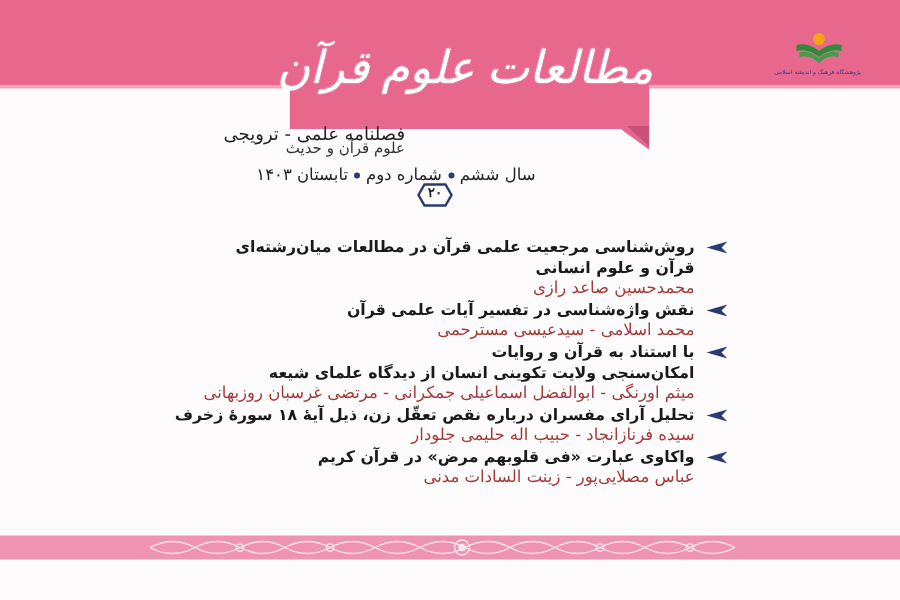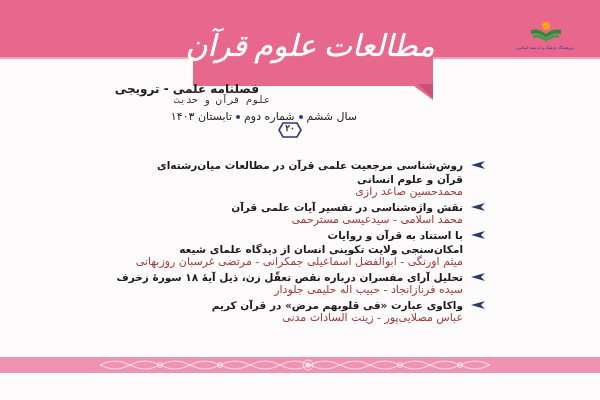--- a/index.html
+++ b/index.html
@@ -9,29 +9,29 @@
     .top-band { position: absolute; left: 0; top: 0; width: 600px; height: 57px; background: #e8678d; }
     .top-band-edge { position: absolute; left: 0; top: 57px; width: 600px; height: 2px; background: #f2a3bb; }
 
     .banner { position: absolute; left: 193px; top: 0; width: 240px; height: 100px;
       background: #e8678d; clip-path: polygon(0 0, 100% 0, 100% 100%, 92% 86%, 0 86%); }
     .banner-fold { position: absolute; left: 418px; top: 84px; width: 15px; height: 14px;
       background: #c9507a; clip-path: polygon(0 0, 100% 0, 100% 100%); }
 
     .calligraphy { position: absolute; left: 170px; top: 16px; width: 280px; height: 60px;
       color: #fff; direction: rtl; text-align: center;
-      font-family: Liberation Serif, serif; font-size: 30px; font-weight: normal; font-style: italic; line-height: 60px; letter-spacing: 1px;
+      font-family: Liberation Sans, sans-serif; font-size: 30px; font-weight: normal; font-style: italic; line-height: 60px; letter-spacing: 1px;
       text-shadow: 0 0 1px #fff; }
 
     .logo { position: absolute; left: 515px; top: 22px; width: 60px; height: 40px; }
     .logo-book { position: absolute; left: 14px; top: 0; width: 34px; height: 20px; }
     .logo-caption { position: absolute; left: 0; top: 23px; width: 60px; font-size: 4px; color: #3a3a8a; text-align: center; direction: rtl; white-space: nowrap; }
 
-    .subtitle { position: absolute; right: 341px; top: 82px; direction: rtl; font-size: 12px; font-weight: bold; color: #222; white-space: nowrap; }
-    .subtitle2 { position: absolute; right: 330px; top: 94px; direction: rtl; font-size: 10px; color: #333; white-space: nowrap; font-family: Liberation Mono, monospace; }
+    .subtitle { position: absolute; right: 330px; top: 82px; direction: rtl; font-size: 12px; font-weight: normal; color: #222; white-space: nowrap; }
+    .subtitle2 { position: absolute; right: 330px; top: 94px; direction: rtl; font-size: 10px; color: #333; white-space: nowrap; }
     .issue-line { position: absolute; right: 243px; top: 110px; direction: rtl; font-size: 11px; color: #222; white-space: nowrap; margin-left: 25px; }
     .issue-line .sep { display: inline-block; width: 4px; height: 4px; background: #2b3a73; border-radius: 50%; margin: 0 4px; vertical-align: middle; }
 
     .issue-badge { position: absolute; left: 278px; top: 122px; width: 24px; height: 16px; }
     .issue-badge svg { position: absolute; left: 0; top: 0; }
     .issue-badge span { position: absolute; left: 0; top: 1px; width: 24px; text-align: center; font-size: 9px; font-weight: bold; color: #222; font-family: Liberation Serif, serif; }
 
     .toc { position: absolute; left: 100px; top: 158px; width: 385px; direction: rtl; }
     .toc-item { position: relative; padding-right: 22px; margin-bottom: 2px; }
     .toc-arrow { position: absolute; right: 0; top: 3px; width: 14px; height: 8px; }

